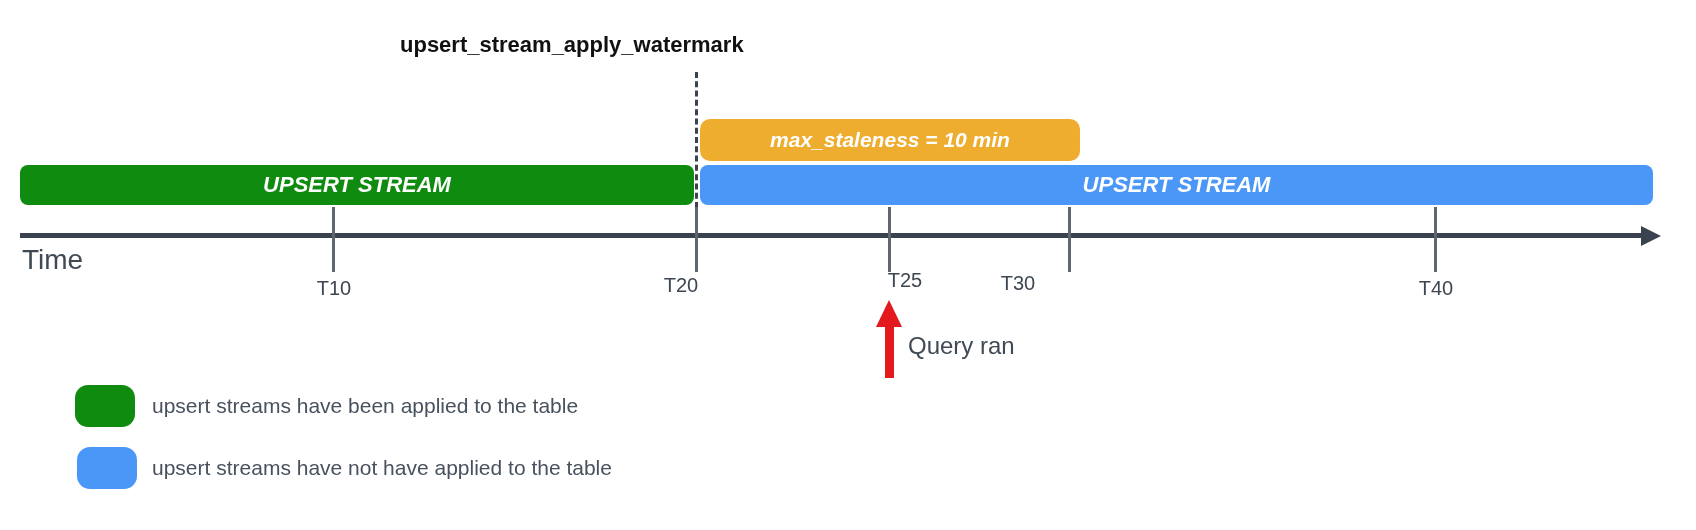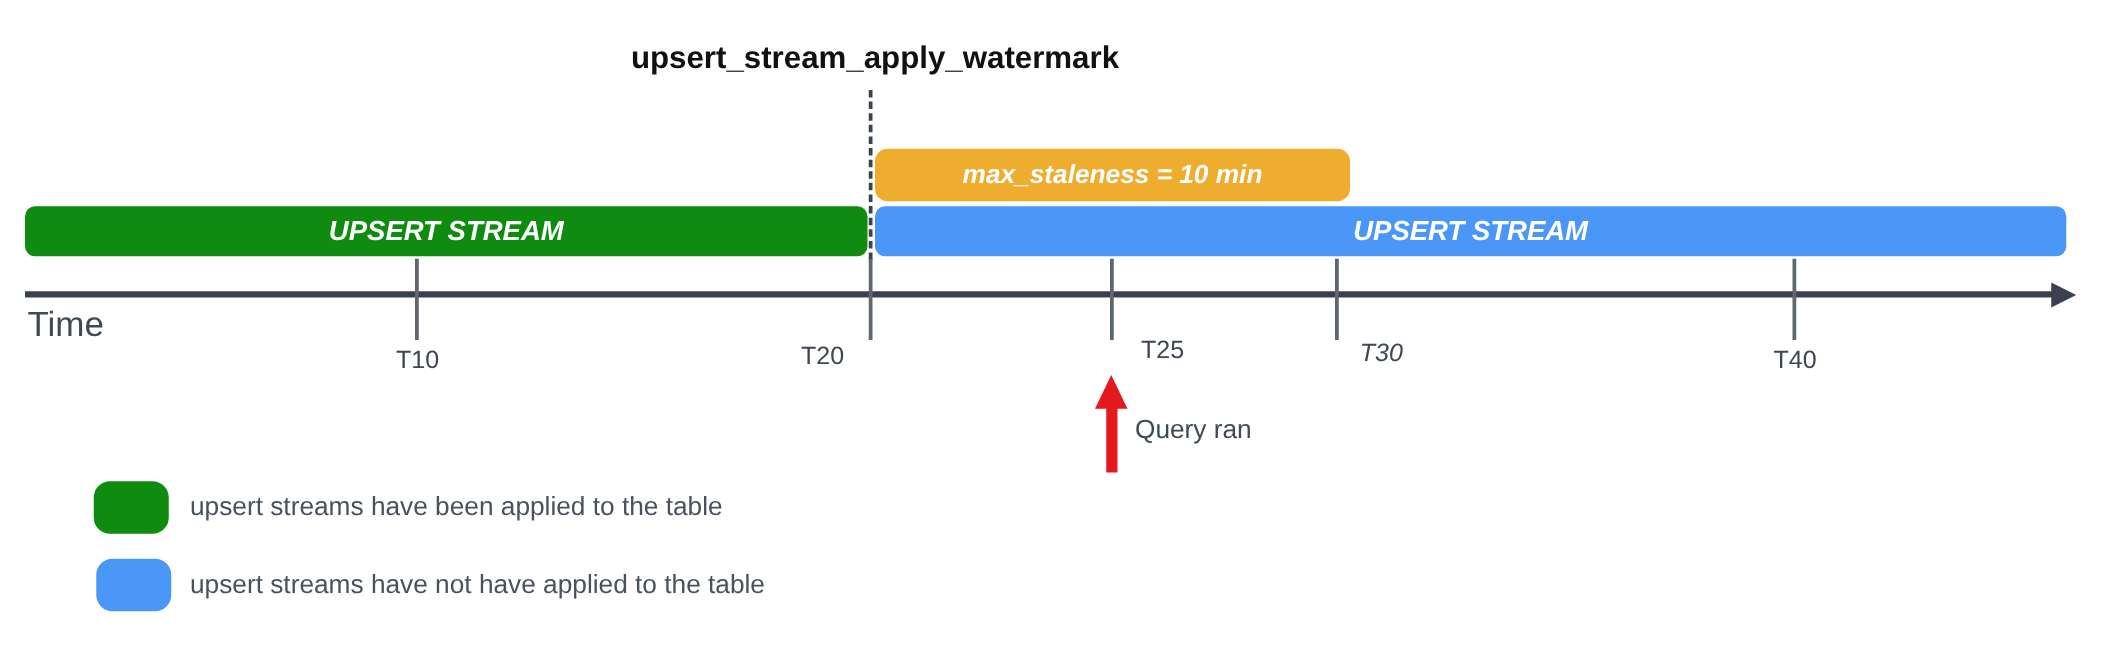--- a/index.html
+++ b/index.html
@@ -8,22 +8,21 @@
     position: relative;
     width: 1696px;
     height: 530px;
     background: #ffffff;
     font-family: "Liberation Sans", sans-serif;
     overflow: hidden;
   }
   .title {
     position: absolute;
     left: 400px; top: 32px; width: 600px;
-    text-align: center;
-    font-size: 25px;
+    font-size: 22px;
     font-weight: bold;
     color: #111111;
   }
   .dashed-line {
     position: absolute;
     left: 695px; top: 72px; height: 136px; width: 0;
     border-left: 3px dashed #3a434e;
   }
   .bar {
     position: absolute;
@@ -81,41 +80,41 @@
   .tick-t30 { left: 1068px; }
   .tick-t40 { left: 1434px; }
   .tick-label {
     position: absolute;
     width: 80px;
     text-align: center;
     font-size: 20px;
     color: #3d4651;
   }
   .tlab-t10 { left: 294px; top: 277px; }
-  .tlab-t20 { left: 618px; top: 274px; }
-  .tlab-t25 { left: 890px; top: 269px; text-align: center; }
-  .tlab-t30 { left: 1065px; top: 272px; font-style: italic; }
+  .tlab-t20 { left: 641px; top: 274px; }
+  .tlab-t25 { left: 865px; top: 269px; text-align: center; }
+  .tlab-t30 { left: 978px; top: 272px; }
   .tlab-t40 { left: 1396px; top: 277px; }
   .query-arrow-head {
     position: absolute;
     left: 876px; top: 300px;
     width: 0; height: 0;
     border-bottom: 27px solid #e3191e;
     border-left: 13px solid transparent;
     border-right: 13px solid transparent;
   }
   .query-arrow-shaft {
     position: absolute;
     left: 885px; top: 325px; width: 9px; height: 53px;
     background: #e3191e;
   }
   .query-ran-label {
     position: absolute;
     left: 908px; top: 332px;
-    font-size: 21px;
+    font-size: 24px;
     color: #404a55;
   }
   .legend-swatch {
     position: absolute;
     width: 60px; height: 42px;
     border-radius: 13px;
   }
   .legend-swatch-green { left: 75px; top: 385px; background: #0f8c0f; }
   .legend-swatch-blue  { left: 77px; top: 447px; background: #4a97f7; }
   .legend-label {

